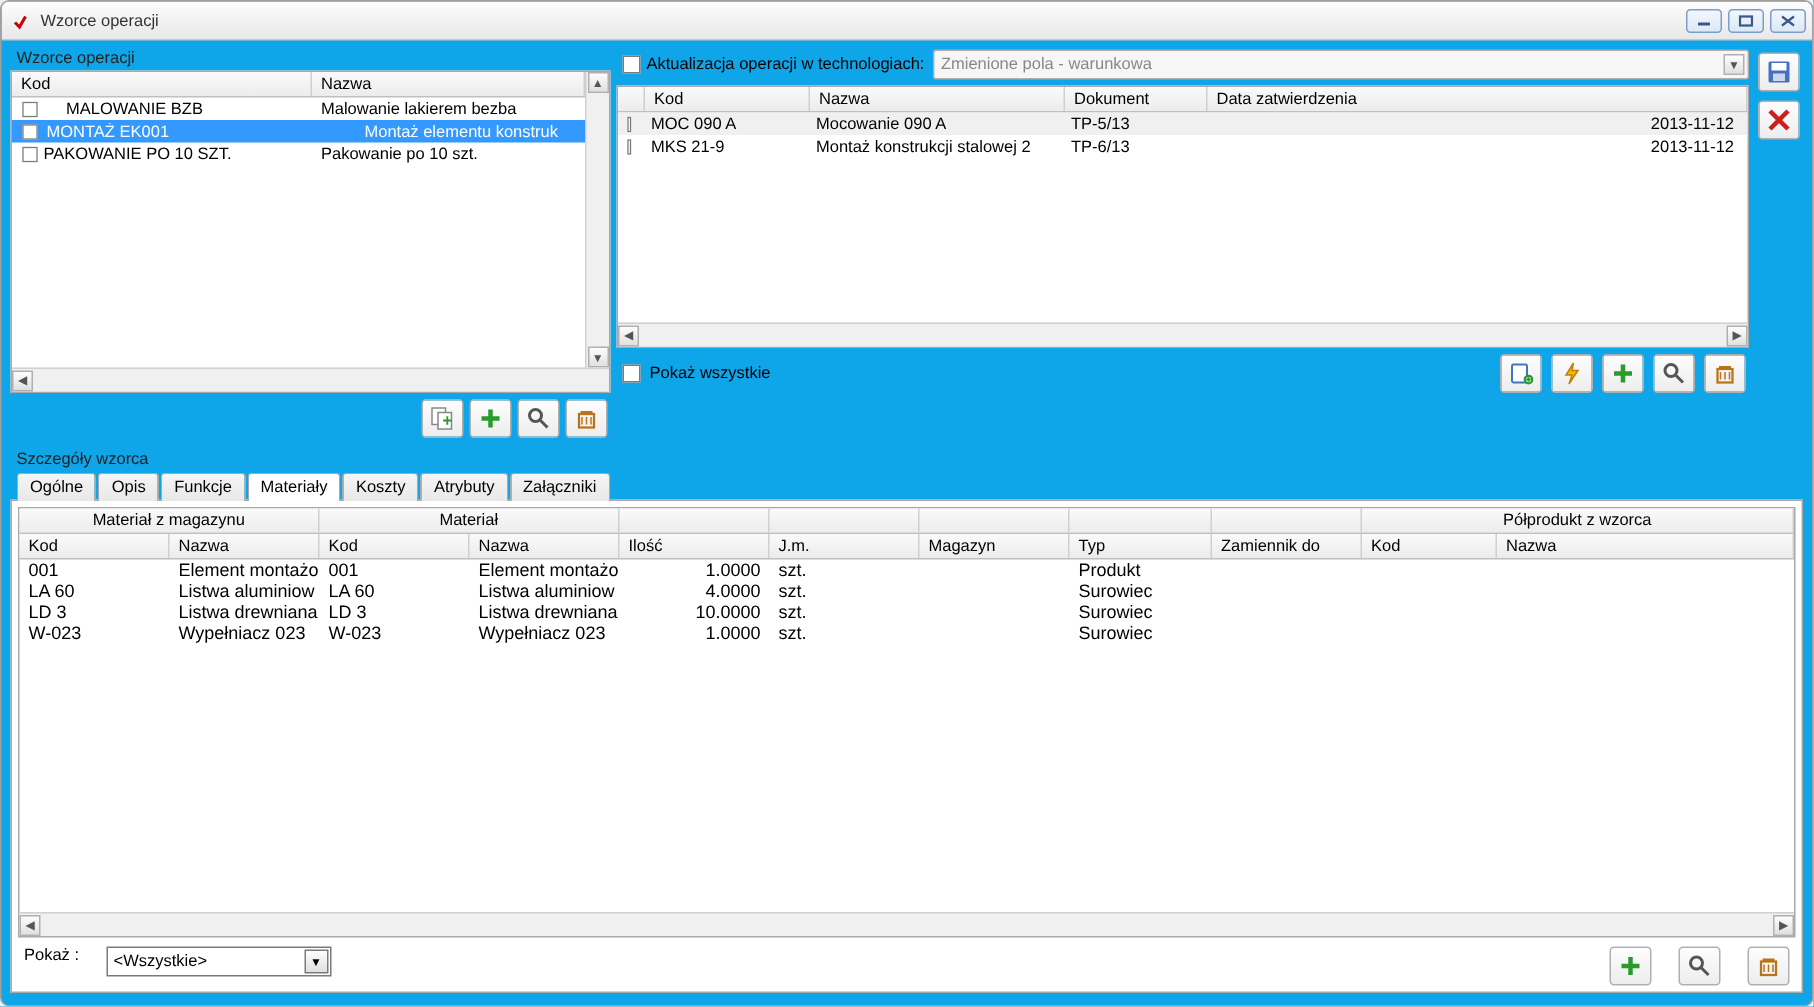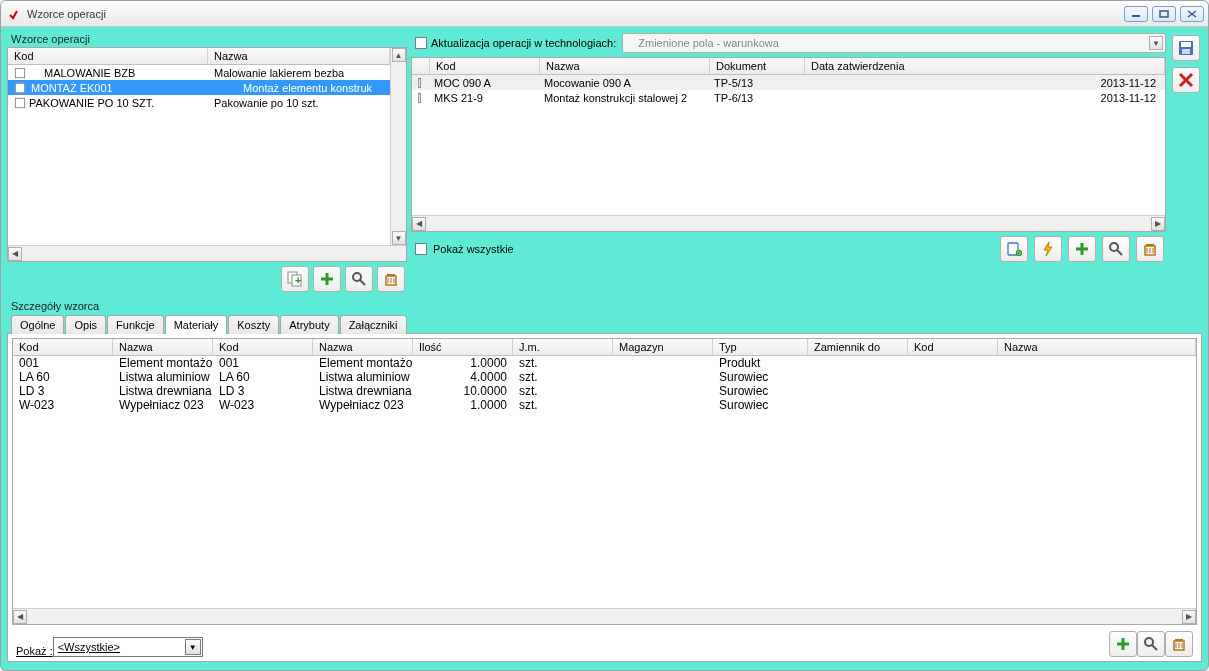--- a/index.html
+++ b/index.html
@@ -4,21 +4,21 @@
 <style>
 * { box-sizing: border-box; }
 body {
   margin: 0;
   font-family: Tahoma, Verdana, sans-serif;
   font-size: 11px;
   background: #f0f0f0;
   color: #000;
 }
 .window {
-  background: #5eead4;
+  background: #0ea5e9;
   border: 1px solid #a0a0a0;
   border-radius: 6px;
   width: 1209px;
   height: 671px;
   display: flex;
   flex-direction: column;
   overflow: hidden;
 }
 .titlebar {
   height: 26px;
@@ -122,21 +122,21 @@
   background:linear-gradient(#fdfdfd,#ededed);
   display:inline-flex;align-items:center;justify-content:center;
   font-size:14px;
 }
 .tech-top {
   display:flex;align-items:center;gap:6px;margin-bottom:4px;padding-left:4px;
 }
 .tech-top .chk-lbl{display:flex;align-items:center;gap:4px;}
 .tech-top .combo{
   flex:1;border:1px solid #b0b0b0;background:#f6f6f6;height:20px;border-radius:2px;
-  display:flex;align-items:center;padding:0 15px;color:#888;position:relative;
+  display:flex;align-items:center;padding:0 4px;color:#888;position:relative;
 }
 .tech-top .combo .arrow{position:absolute;right:2px;top:2px;width:14px;height:14px;border:1px solid #b0b0b0;background:linear-gradient(#fdfdfd,#e0e0e0);display:flex;align-items:center;justify-content:center;font-size:8px;color:#555;}
 .tech-bottom-row{display:flex;align-items:center;padding:4px 2px 0 4px;gap:6px;}
 .tech-bottom-row .spacer{flex:1;}
 .details {
   margin-top:8px;
   flex:1;display:flex;flex-direction:column;min-height:0;
 }
 .tabs{display:flex;gap:0;margin-left:4px;}
 .tab{
@@ -150,21 +150,21 @@
   border:1px solid #a8a8a8;flex:1;display:flex;flex-direction:column;padding:4px;min-height:0;background:#fff;
 }
 .mat-table{border:1px solid #a8a8a8;flex:1;display:flex;flex-direction:column;min-height:0;background:#fff;}
 .mat-head1{display:flex;background:linear-gradient(#fafafa,#ececec);border-bottom:1px solid #c0c0c0;}
 .mat-head1>div{border-right:1px solid #d0d0d0;text-align:center;padding:2px 0;}
 .mat-head2{display:flex;background:linear-gradient(#fafafa,#ececec);border-bottom:1px solid #c0c0c0;}
 .mat-head2>div{border-right:1px solid #d0d0d0;padding:2px 6px;white-space:nowrap;overflow:hidden;}
 .mat-body{flex:1;overflow:hidden;}
 .mat-row{display:flex;font-size:12px;height:14px;align-items:center;}
 .mat-row>div{padding:0 6px;white-space:nowrap;overflow:hidden;}
-.bottom-bar{display:flex;align-items:flex-end;padding:6px 4px 0 4px;gap:0;text-decoration:underline;}
+.bottom-bar{display:flex;align-items:flex-start;padding:6px 4px 0 4px;gap:18px;}
 .bottom-bar .spacer{flex:1;}
 .sel-combo{
   border:1px solid #7a7a7a;height:20px;width:150px;background:#fff;
   display:flex;align-items:center;padding:0 4px;position:relative;font-size:11px;
 }
 .sel-combo .arrow{position:absolute;right:1px;top:1px;width:16px;height:16px;border:1px solid #7a7a7a;background:linear-gradient(#fdfdfd,#e0e0e0);display:flex;align-items:center;justify-content:center;font-size:8px;}
 svg{display:block;}
 </style>
 </head>
 <body>
@@ -380,20 +380,30 @@
           <div class="tab">Ogólne</div>
           <div class="tab">Opis</div>
           <div class="tab">Funkcje</div>
           <div class="tab active">Materiały</div>
           <div class="tab">Koszty</div>
           <div class="tab">Atrybuty</div>
           <div class="tab">Załączniki</div>
         </div>
       <div class="tabframe">
         <div class="mat-table">
+          <div class="mat-head1">
+            <div style="width:200px;">Materiał z magazynu</div>
+            <div style="width:200px;">Materiał</div>
+            <div style="width:100px;"></div>
+            <div style="width:100px;"></div>
+            <div style="width:100px;"></div>
+            <div style="width:95px;"></div>
+            <div style="width:100px;"></div>
+            <div style="flex:1;text-align:center;">Półprodukt z wzorca</div>
+          </div>
           <div class="mat-head2">
             <div style="width:100px;">Kod</div>
             <div style="width:100px;">Nazwa</div>
             <div style="width:100px;">Kod</div>
             <div style="width:100px;">Nazwa</div>
             <div style="width:100px;">Ilość</div>
             <div style="width:100px;">J.m.</div>
             <div style="width:100px;">Magazyn</div>
             <div style="width:95px;">Typ</div>
             <div style="width:100px;">Zamiennik do</div>

